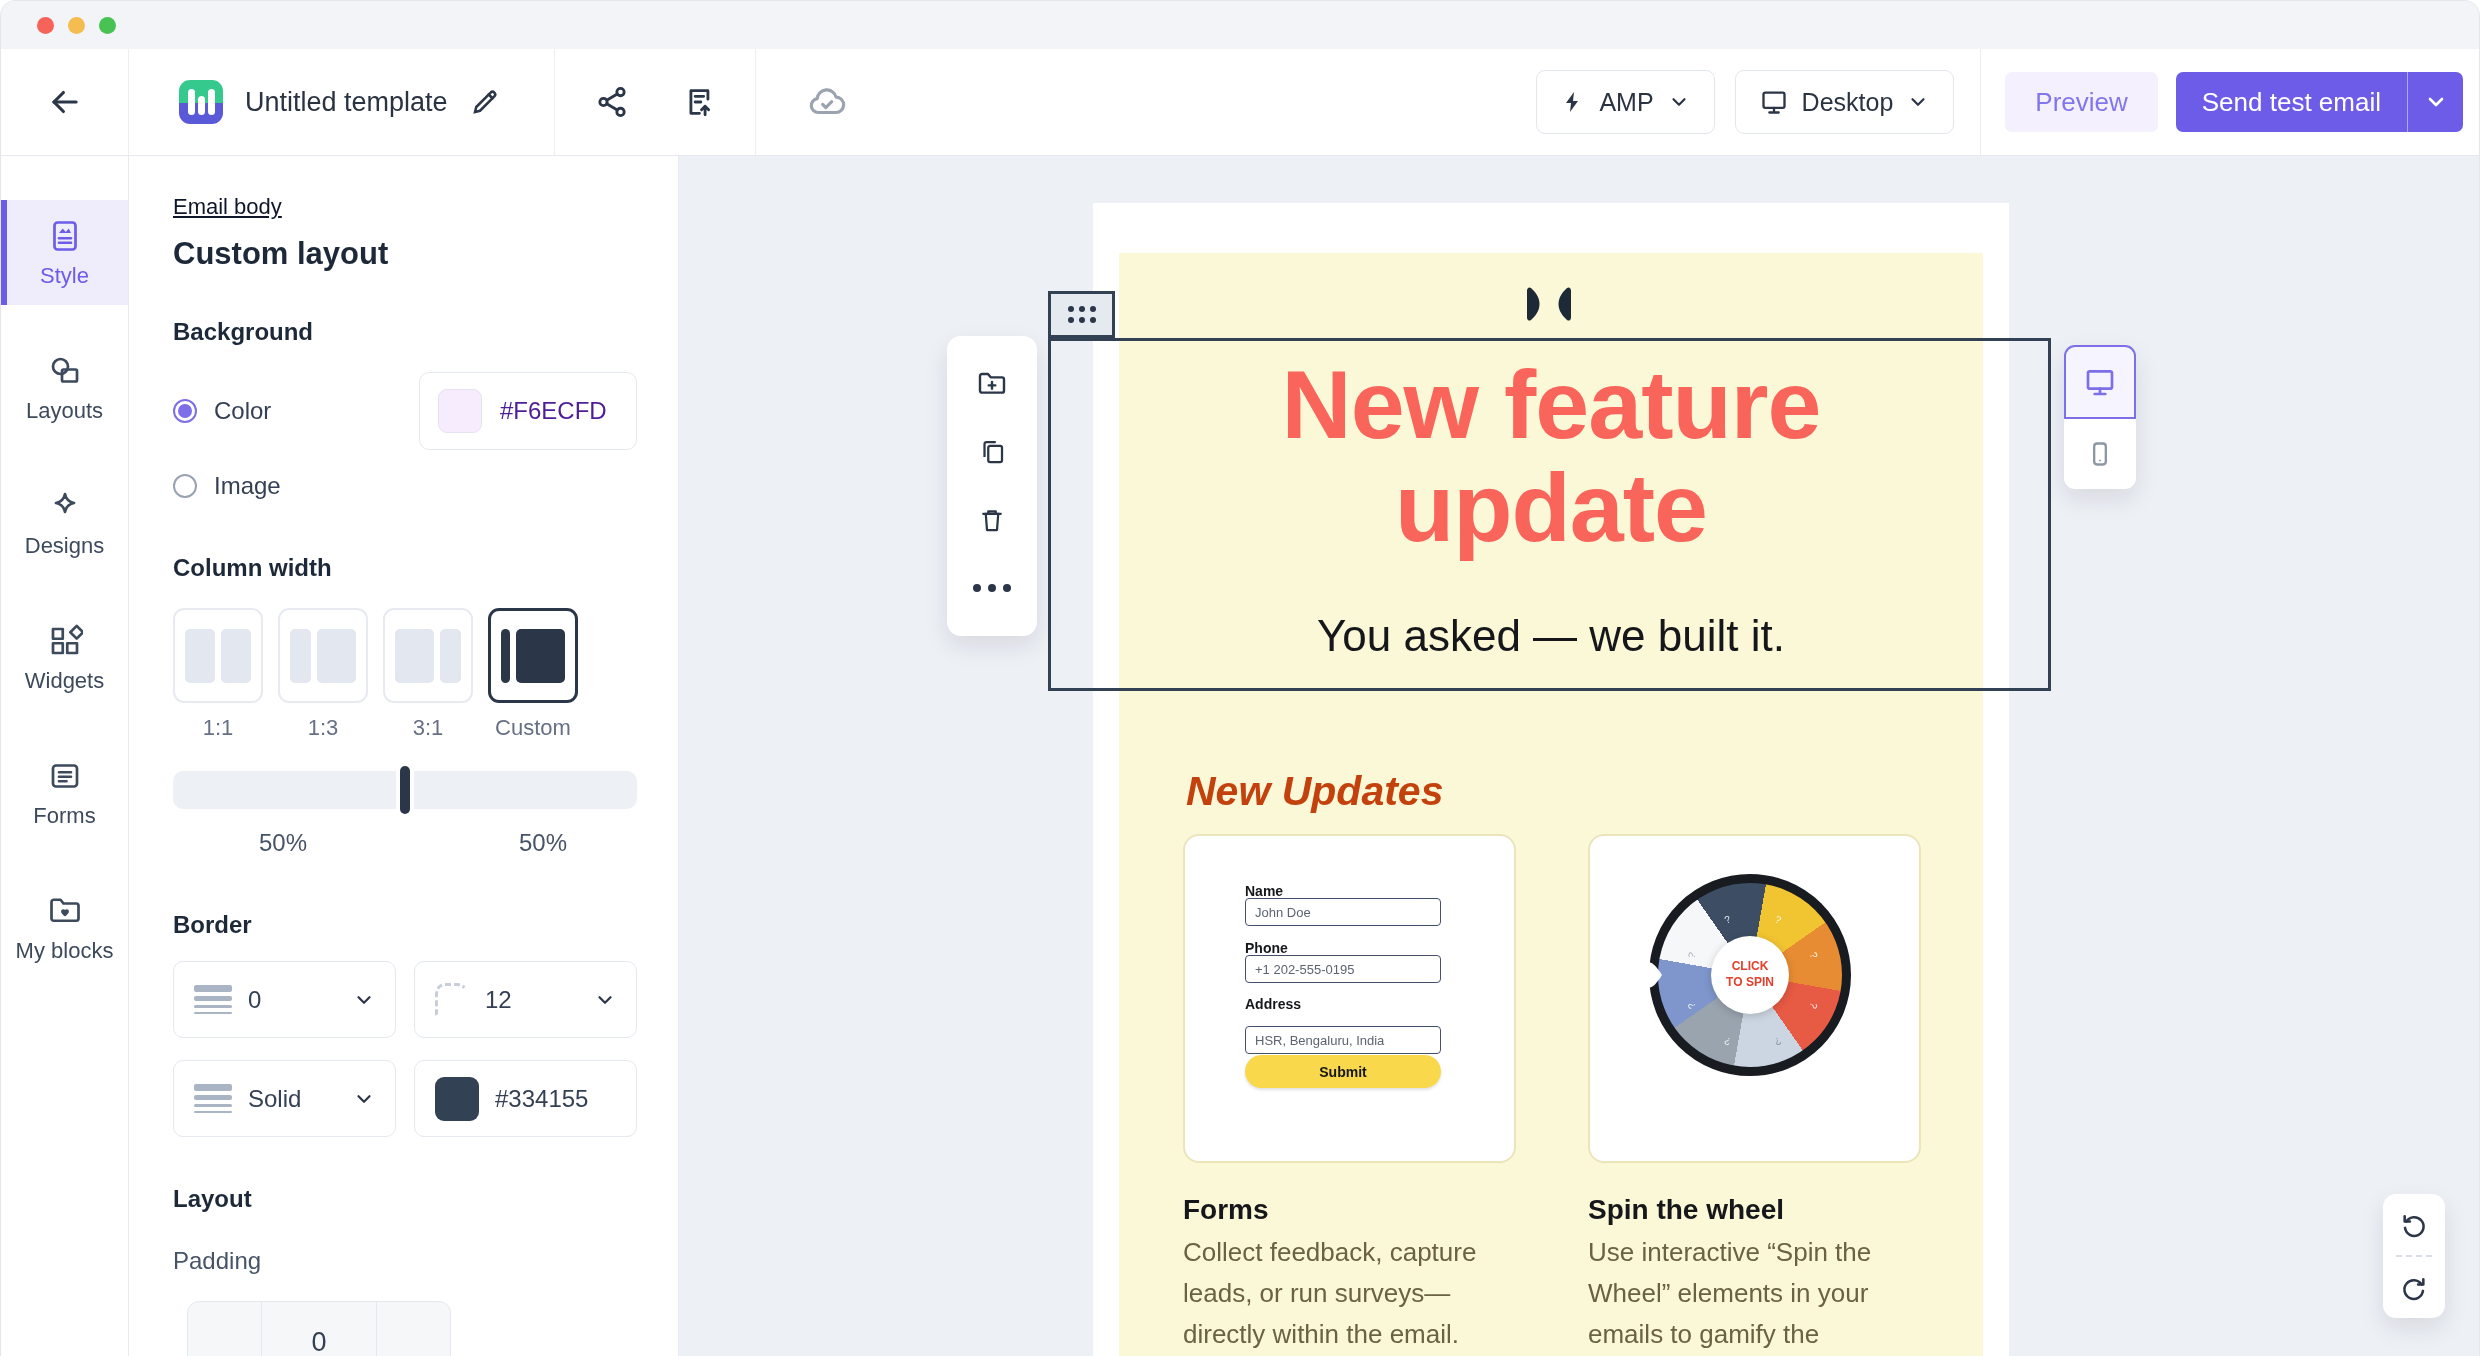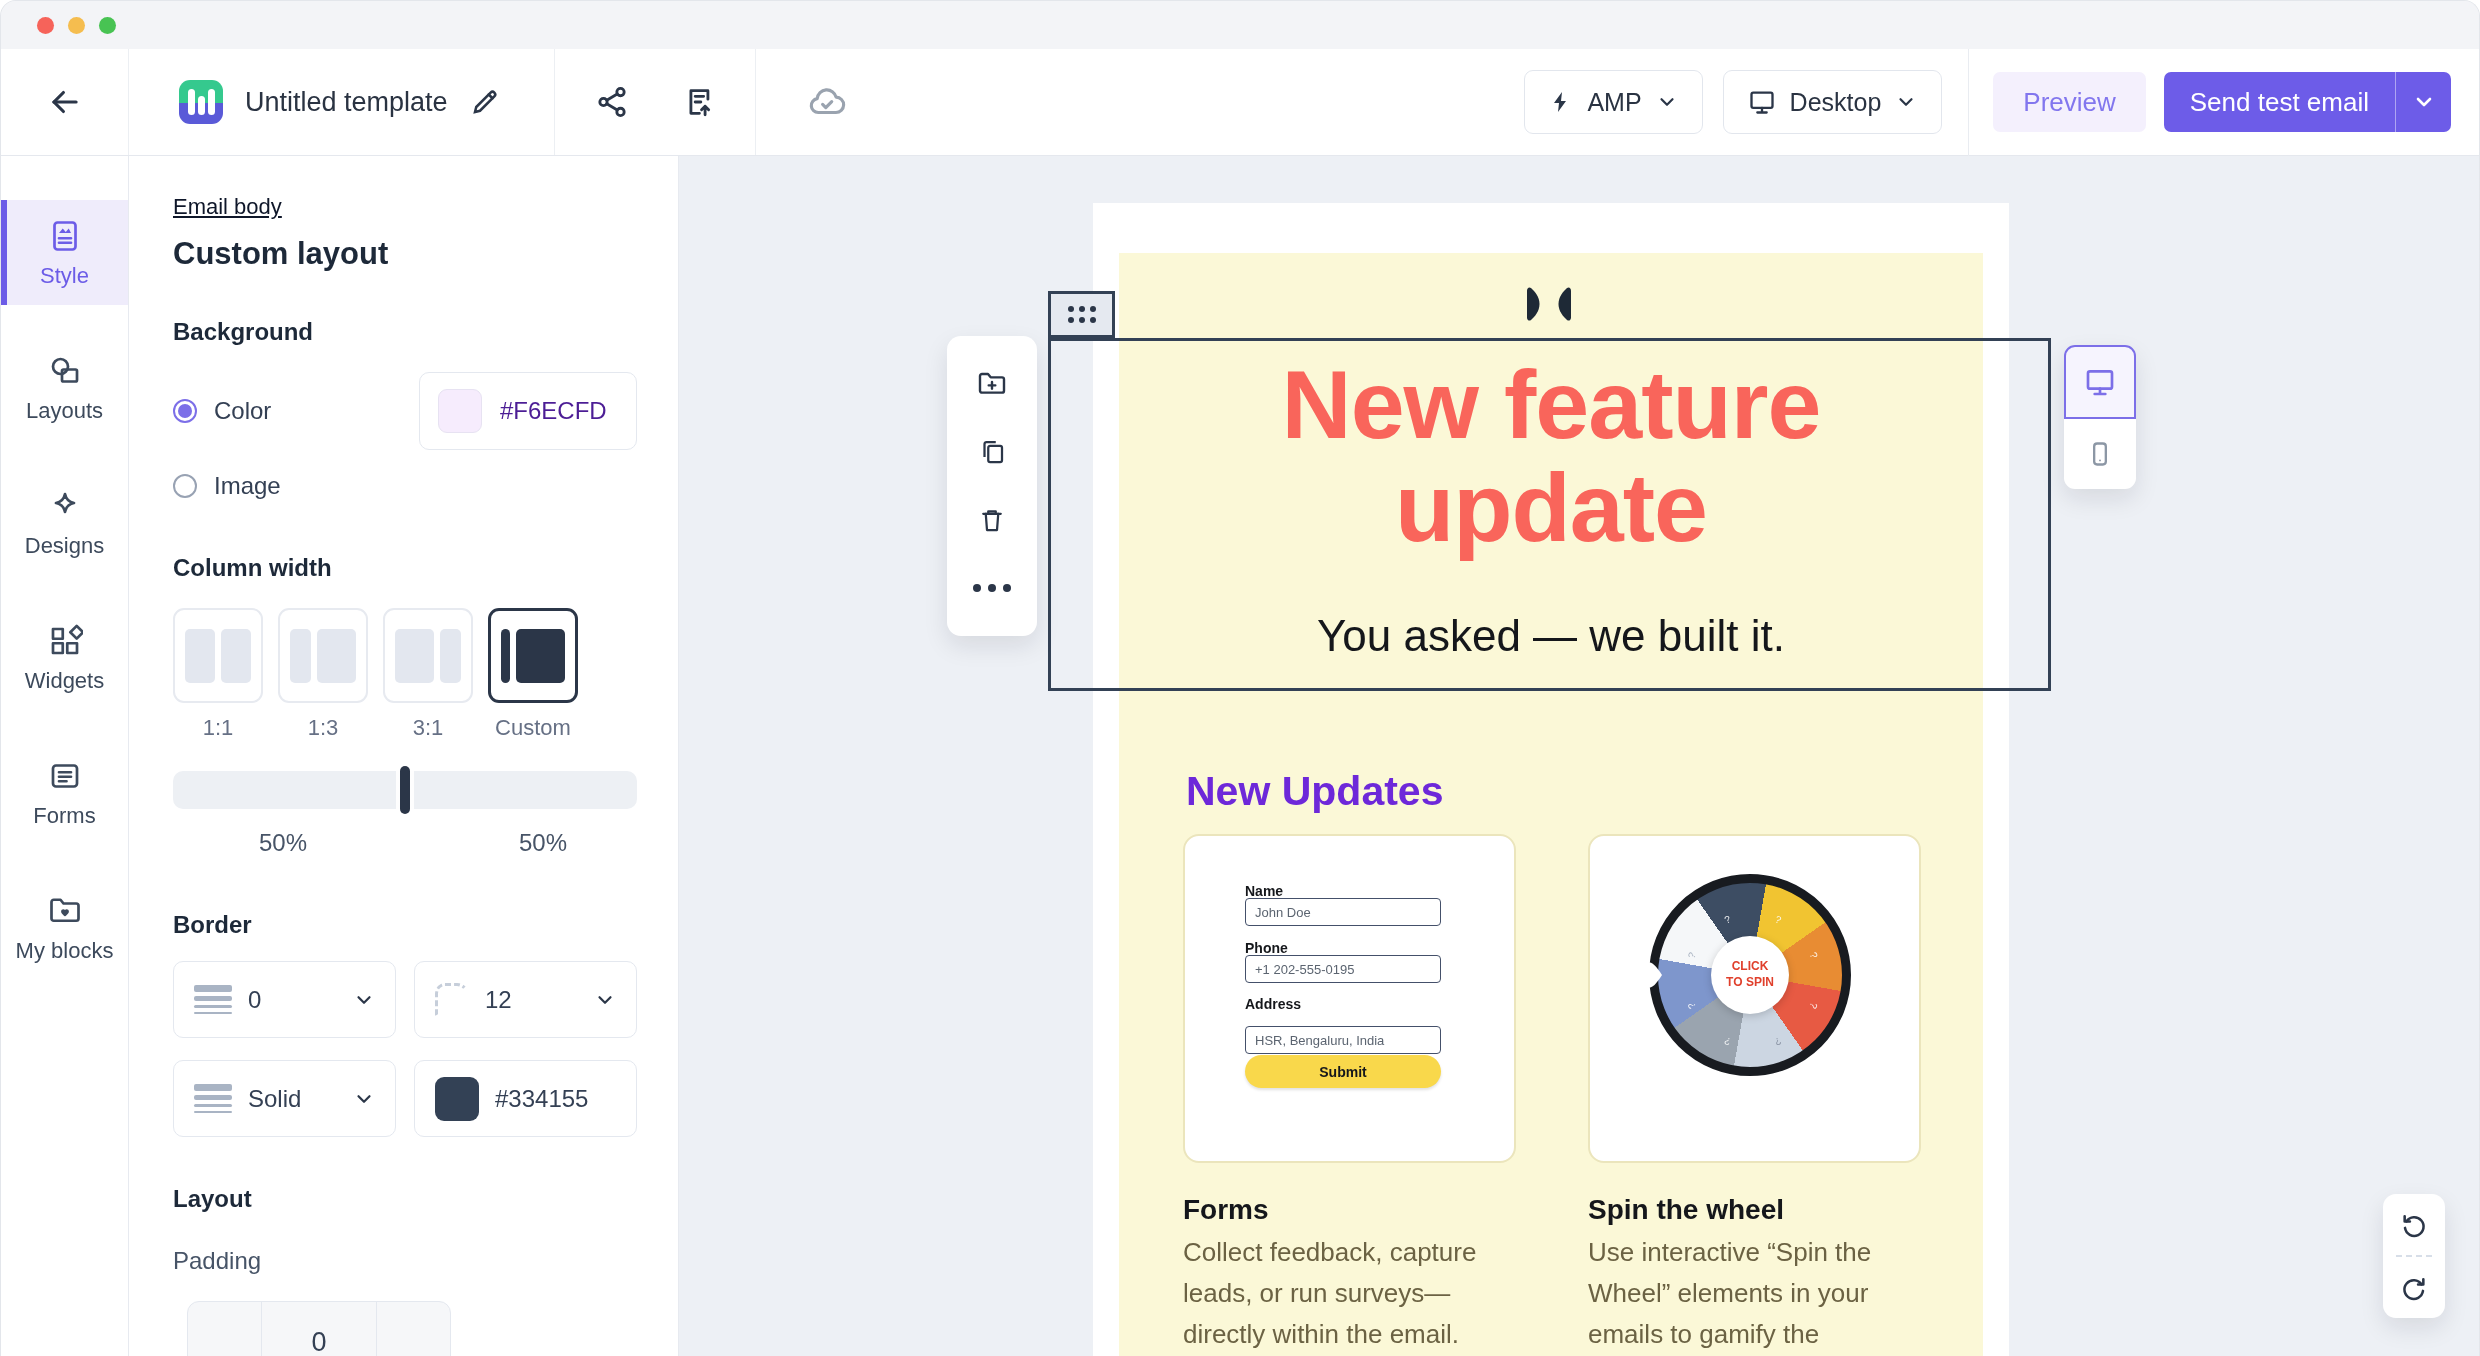--- a/index.html
+++ b/index.html
@@ -19,21 +19,21 @@
   .tb-brand { width:426px; padding-left:50px; gap:22px; }
   .tb-actions { width:201px; justify-content:center; gap:52px; }
   .tb-status { border-right:none; padding-left:50px; }
   .logo { width:44px; height:44px; border-radius:11px; position:relative; overflow:hidden;
     background:linear-gradient(180deg,#35C98E 0 52%,#5A5AD8 52% 100%); flex:none; }
   .logo i { position:absolute; width:7px; border-radius:4px; background:#fff; }
   .logo i:nth-child(1){ left:9px; top:9px; height:26px; }
   .logo i:nth-child(2){ left:19px; top:16px; height:19px; }
   .logo i:nth-child(3){ left:29px; top:9px; height:26px; }
   .tb-title { font-size:27px; color:#2A3342; }
-  .tb-right { margin-left:auto; display:flex; align-items:center; padding-right:28px; }
+  .tb-right { margin-left:auto; display:flex; align-items:center; padding-right:16px; }
   .dd { height:64px; border:1px solid #E2E6ED; border-radius:9px; display:flex; align-items:center;
     gap:14px; padding:0 24px; font-size:25px; color:#2A3342; background:#fff; cursor:pointer; }
   .tb-div { width:1px; background:#E9ECF1; height:107px; margin:0 24px 0 26px; }
   .btn-preview { height:60px; padding:0 30px; border-radius:7px; background:#F4F0FD; color:#8276EE;
     font-size:26px; display:flex; align-items:center; border:none; cursor:pointer; }
   .btn-send { height:60px; margin-left:18px; border-radius:7px; background:#6D5CE8; color:#fff;
     display:flex; align-items:stretch; overflow:hidden; cursor:pointer; border:none; }
   .btn-send .main { padding:0 26px; font-size:26px; display:flex; align-items:center; }
   .btn-send .seg { width:56px; border-left:1px solid rgba(255,255,255,.45); display:flex; align-items:center; justify-content:center; }
 
@@ -116,21 +116,21 @@
   .dots3 i { width:8px; height:8px; border-radius:50%; background:#2B3648; }
   .device { left:1385px; top:189px; width:72px; height:144px; background:#fff; border-radius:11px;
     box-shadow:0 10px 24px rgba(16,24,40,.10); display:flex; flex-direction:column; overflow:visible; }
   .device .cell { flex:1; display:flex; align-items:center; justify-content:center; cursor:pointer; }
   .device .cell.sel { background:#F6F4FE; border:2px solid #7C6FE8; border-radius:11px 11px 0 0; }
   .history { left:1704px; top:1038px; width:62px; height:124px; background:#fff; border-radius:13px;
     box-shadow:0 10px 24px rgba(16,24,40,.10); display:flex; flex-direction:column; align-items:center; justify-content:space-evenly; }
   .history .h-div { width:36px; border-top:2px dashed #D7DEE8; }
   .history .hb { cursor:pointer; display:flex; }
 
-  .section-title { left:507px; top:612px; font-size:41px; font-weight:bold; color:#6d28d9; }
+  .section-title { left:507px; top:612px; font-size:41px; font-weight:bold; color:#c2410c;font-style:italic; }
   .card { top:678px; width:333px; height:329px; background:#fff; border:2px solid #EBE5BC; border-radius:16px; }
   .card.forms { left:504px; } .card.spin { left:909px; }
   .f-label { position:absolute; left:60px; font-size:14px; font-weight:bold; color:#15171B; }
   .f-input { position:absolute; left:60px; width:196px; height:28px; border:1px solid #44506A; border-radius:4px;
     background:#fff; font-size:13px; color:#5B6470; display:flex; align-items:center; padding-left:9px; }
   .f-submit { position:absolute; left:60px; width:196px; height:33px; background:#F9D84B; border:none; border-radius:17px;
     font-size:14px; font-weight:bold; color:#15171B; cursor:pointer; box-shadow:0 2px 3px rgba(0,0,0,.12); }
   .wheel { position:absolute; left:59px; top:38px; width:202px; height:202px; border-radius:50%;
     border:9px solid #181B20; }
   .wheel .qm { position:absolute; left:50%; top:50%; font-size:10px; color:rgba(255,255,255,.9); }

